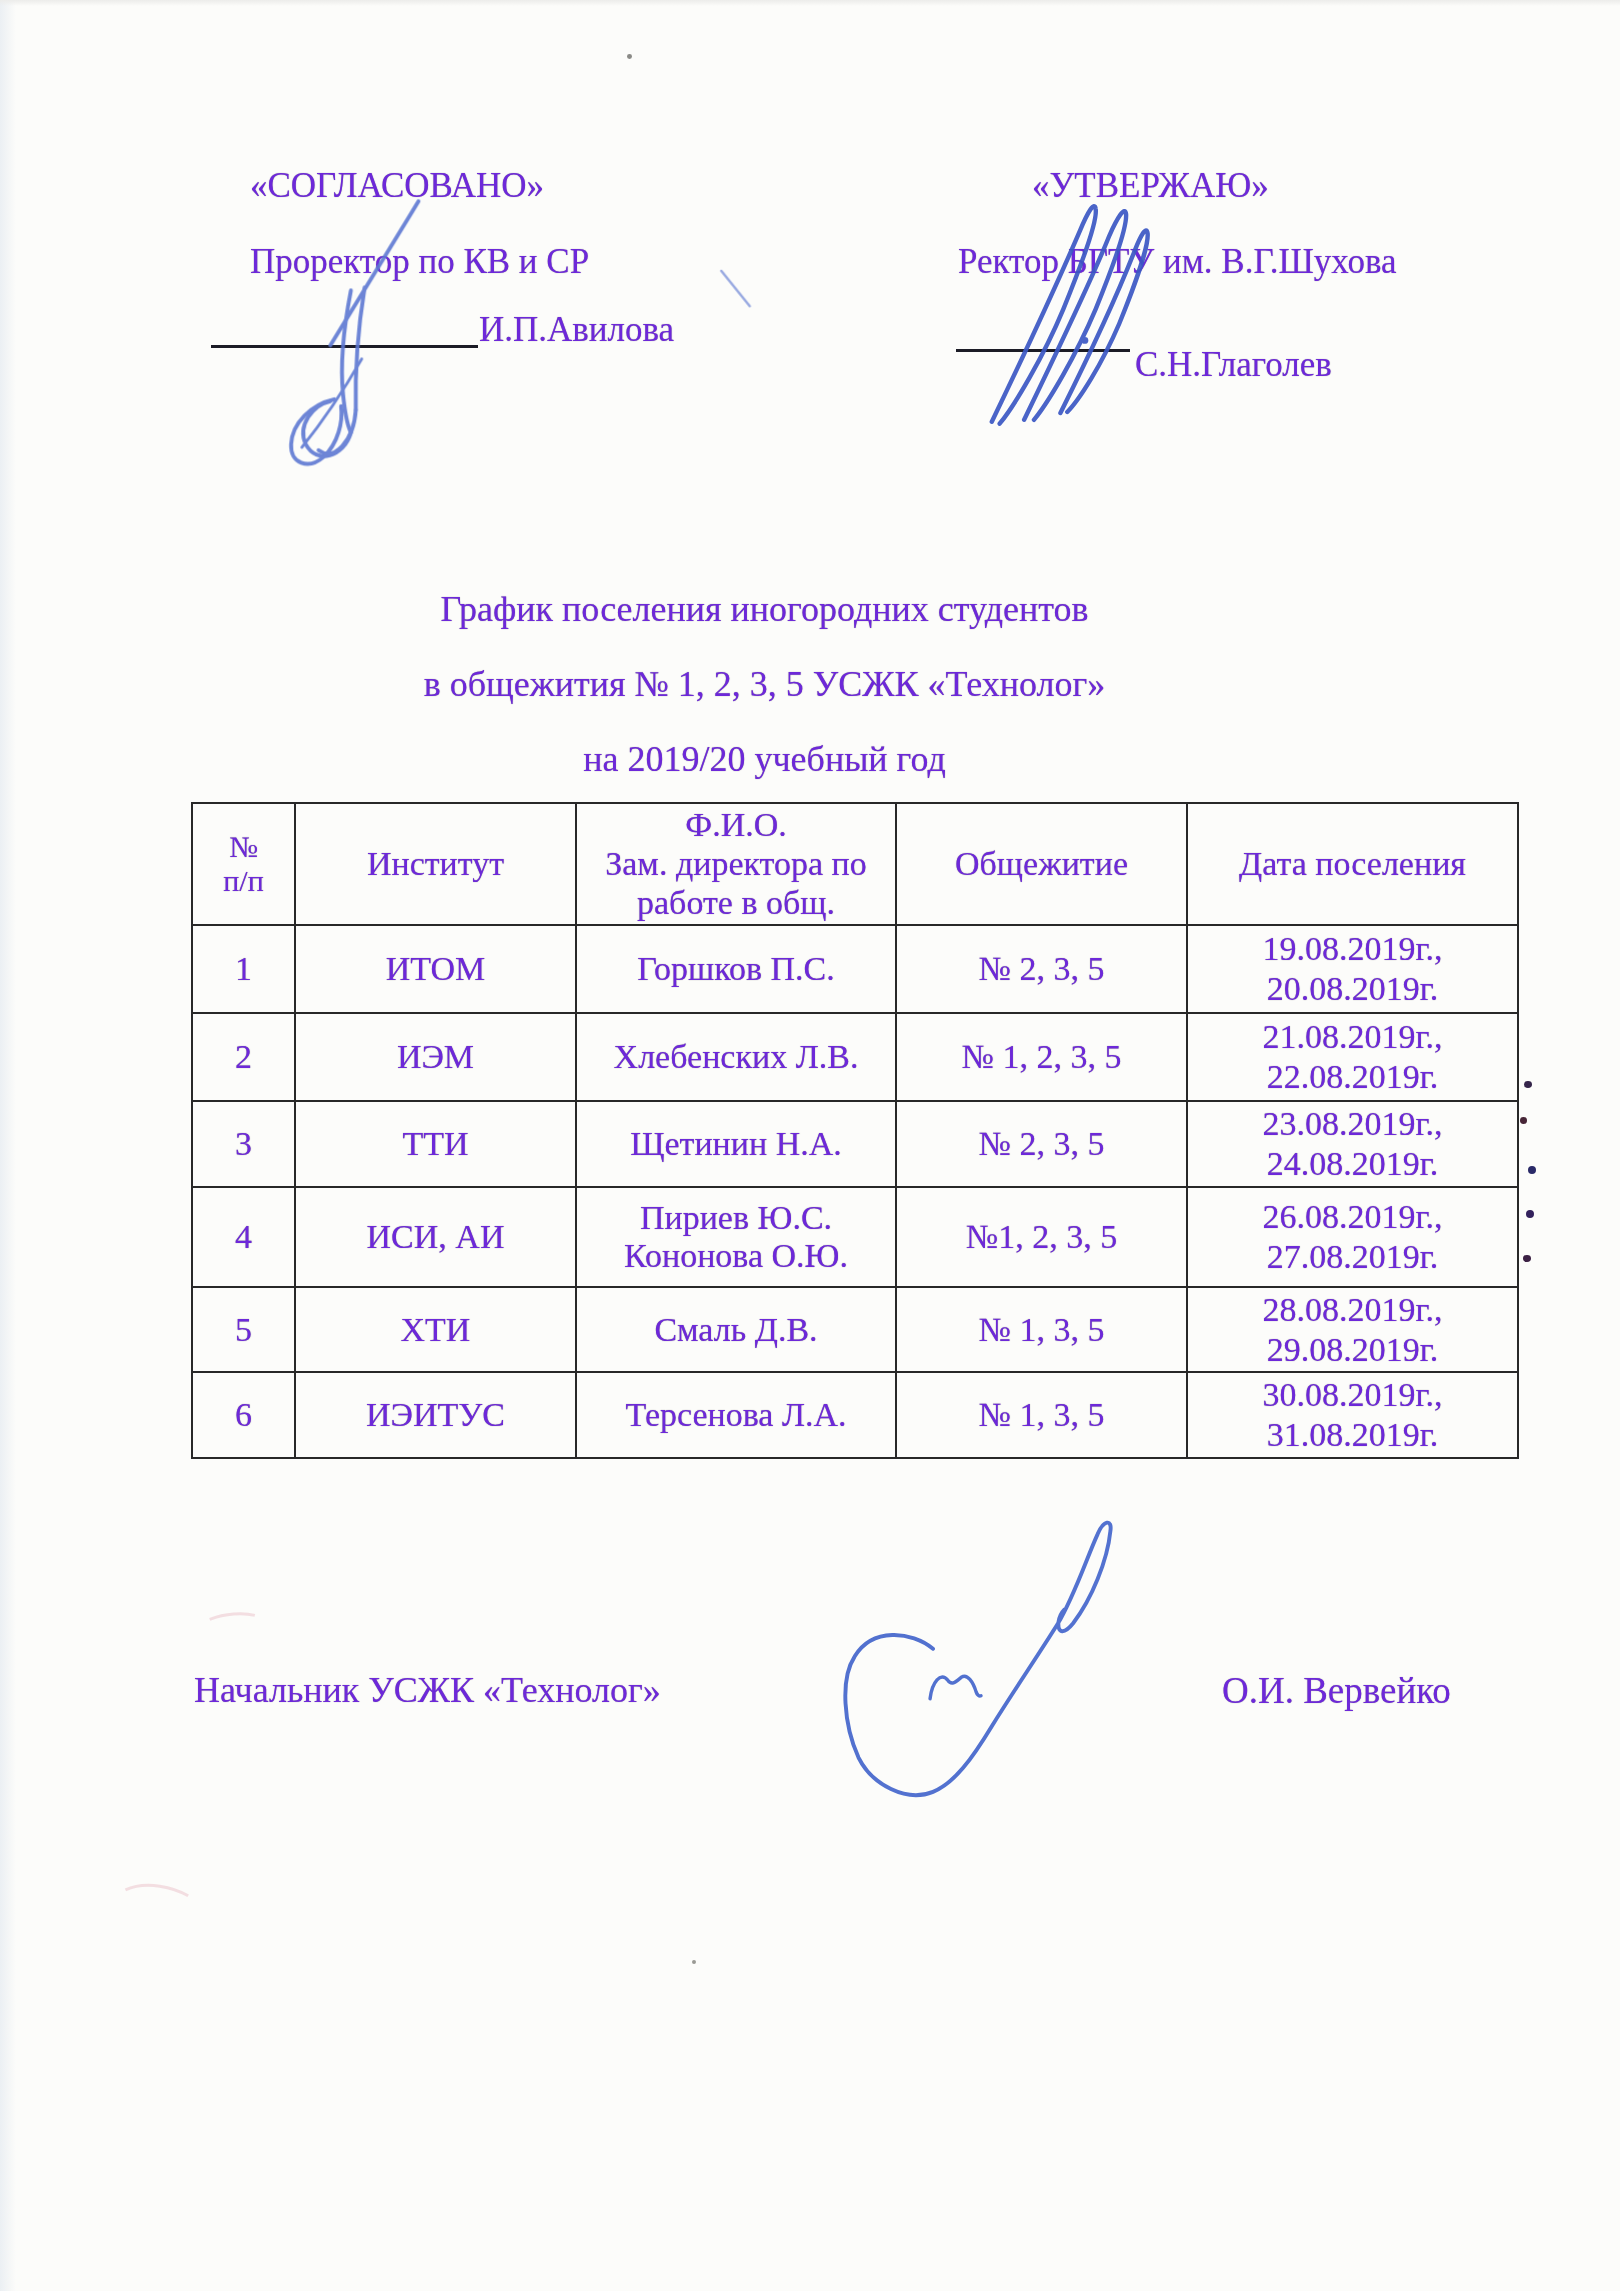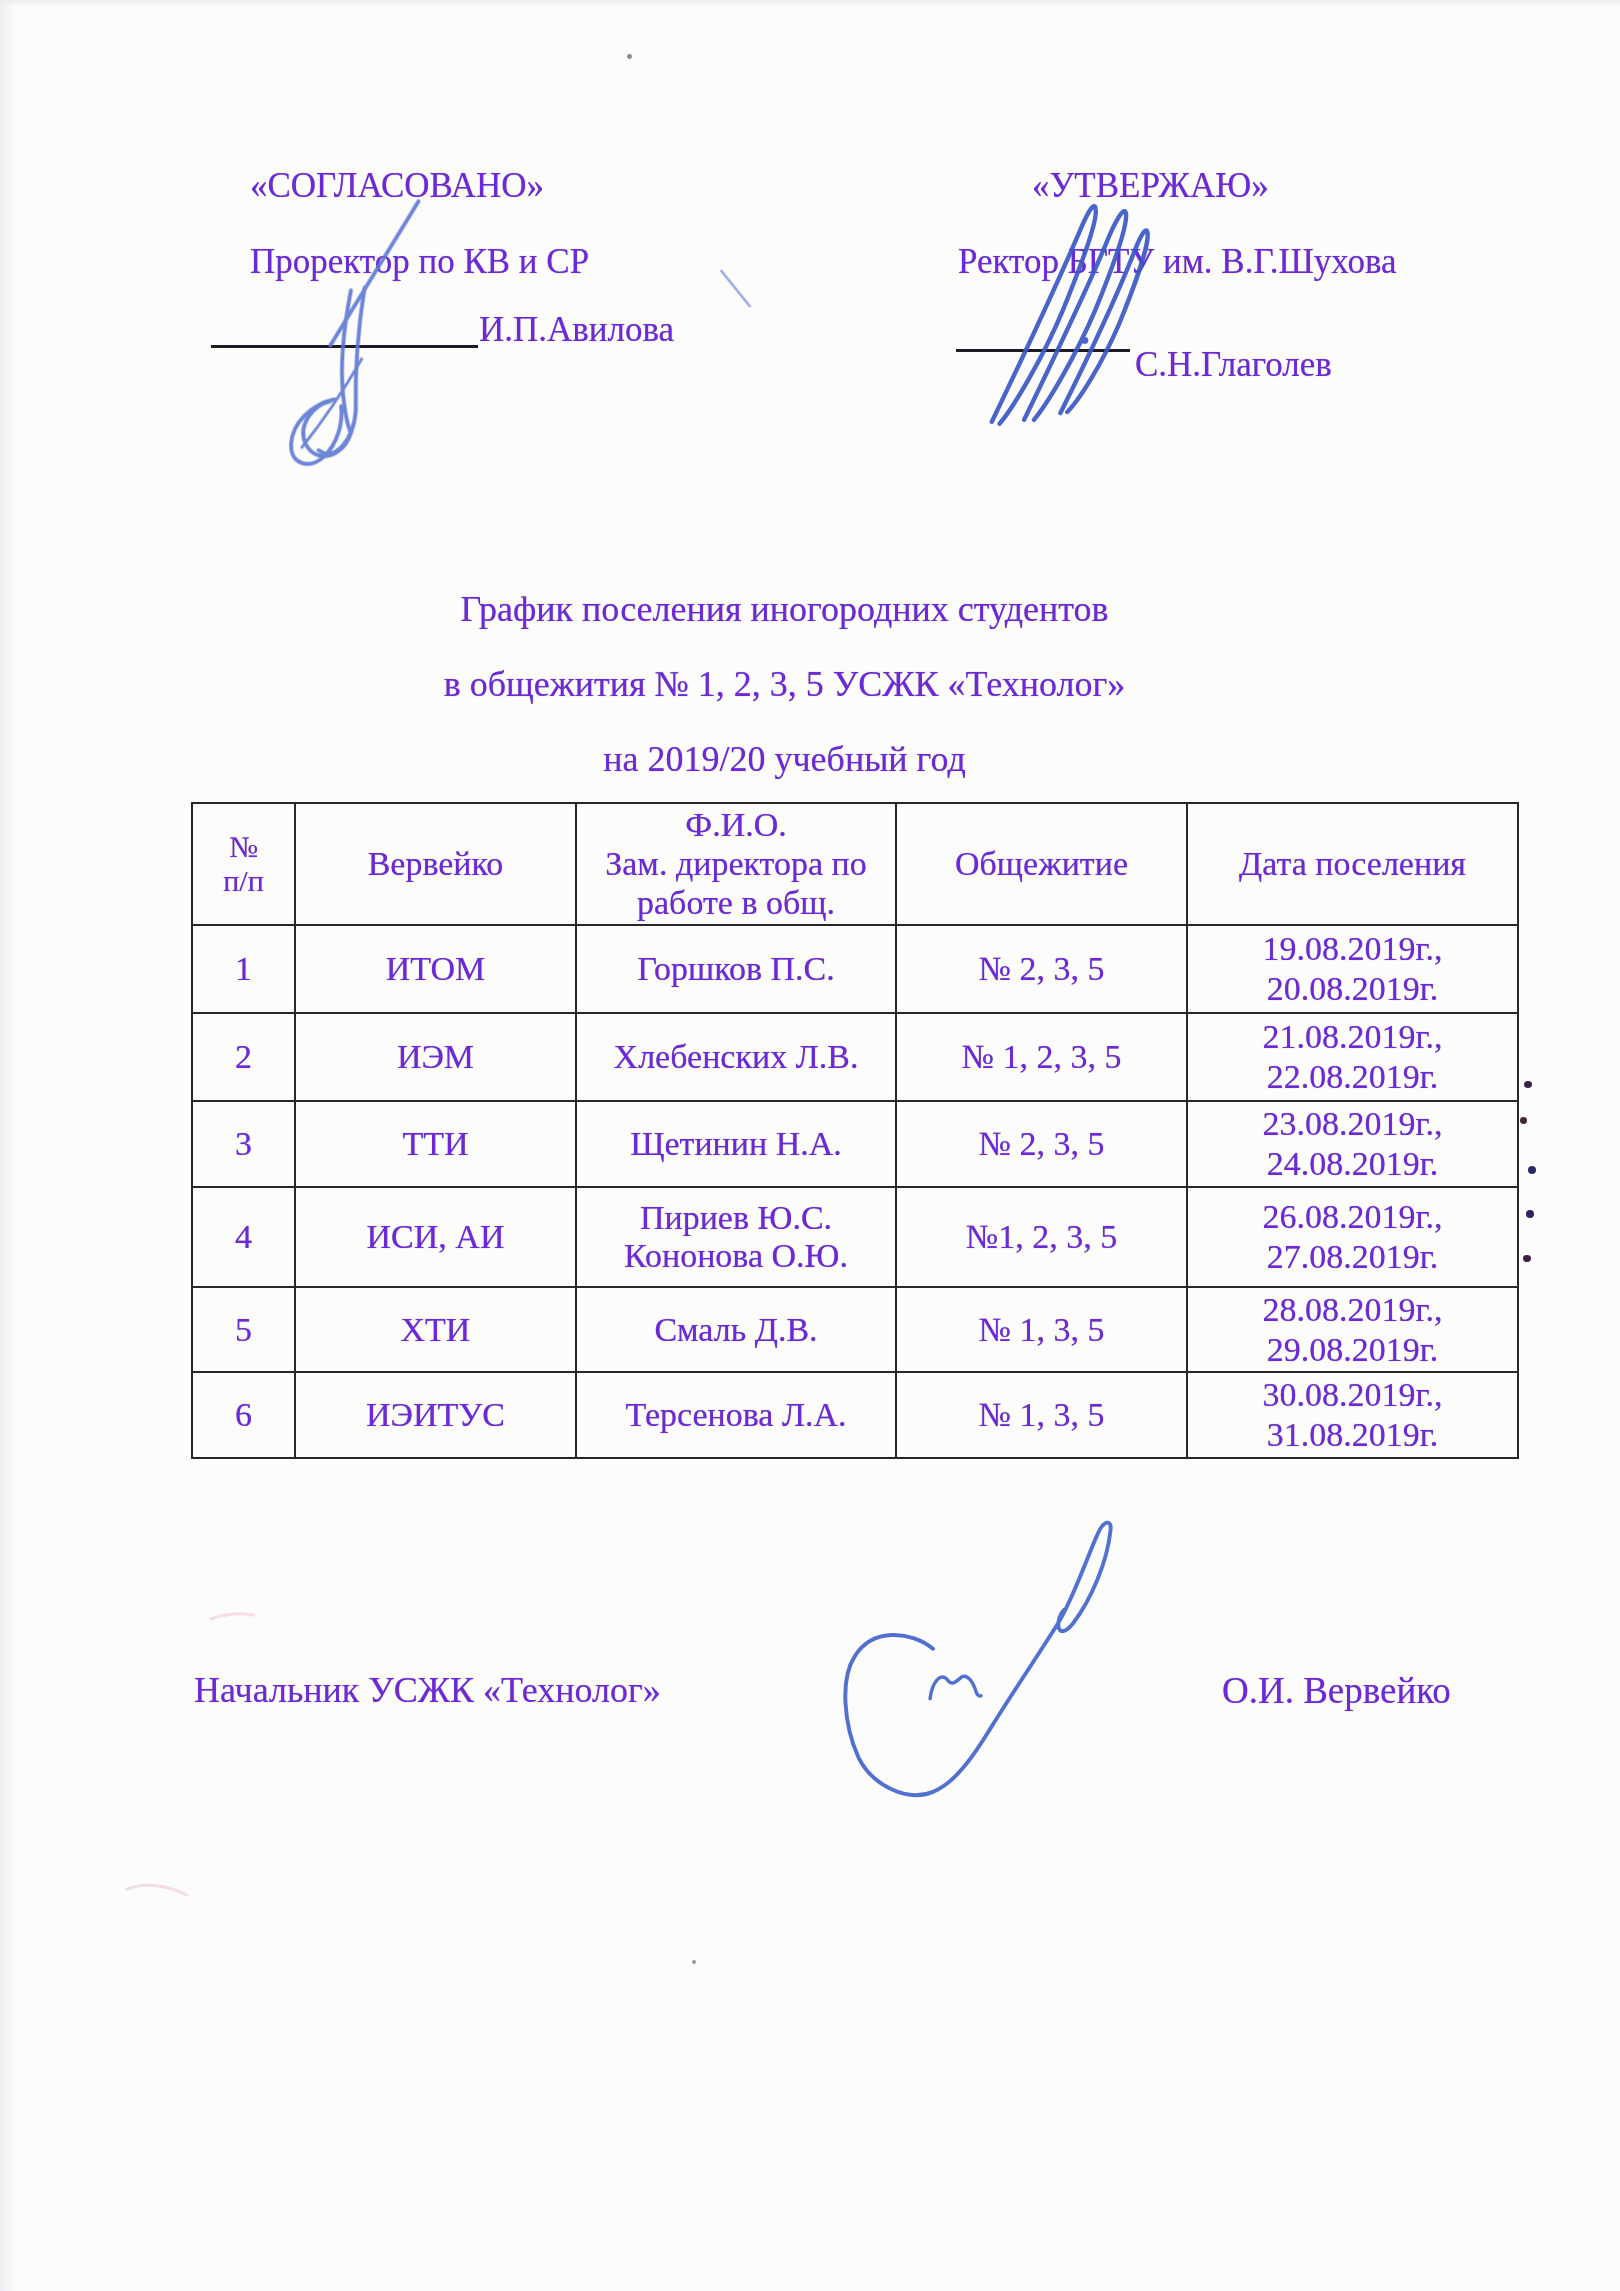--- a/index.html
+++ b/index.html
@@ -20,21 +20,21 @@
   .scan-edge-top{
     position:absolute;left:0;top:0;width:100%;height:5.9px;
     background:linear-gradient(to bottom,#ececea,rgba(252,252,250,0));
   }
   .txt{position:absolute;white-space:pre-line;}
   .doc-text{
     font-size:35px;line-height:1.2;
     text-shadow:0 0 1px rgba(25,25,25,.45);
   }
   .sig-line{position:absolute;height:2.9px;background:#1c1c26;}
-  .title-wrap{position:absolute;left:0;top:588px;width:1529px;text-align:center;margin-left:20px;}
+  .title-wrap{position:absolute;left:0;top:588px;width:1529px;text-align:center;}
   .title-line{font-size:36px;margin:0 0 33px 0;text-shadow:0 0 1px rgba(25,25,25,.5);}
   table.schedule{
     position:absolute;left:191px;top:802px;
     border-collapse:collapse;table-layout:fixed;
     width:1326px;
     font-size:34px;
     text-shadow:0 0 1px rgba(20,20,20,.5);
   }
   table.schedule td,table.schedule th{
     border:2.9px solid #282828;
@@ -79,21 +79,21 @@
       <col style="width:103px">
         <col style="width:281px">
         <col style="width:320px">
       <col style="width:291px">
         <col style="width:331px">
     </colgroup>
     <tbody>
         <tr style="height:118px">
       <th class="h-num">№
 п/п</th>
-      <th>Вервейко</th>
+      <th>Институт</th>
       <th class="h-fio">Ф.И.О.
 Зам. директора по
 работе в общ.</th>
       <th>Общежитие</th>
       <th>Дата поселения</th>
     </tr>
     <tr style="height:88px">
       <td>1</td>
       <td>ИТОМ</td>
       <td>Горшков П.С.</td>

